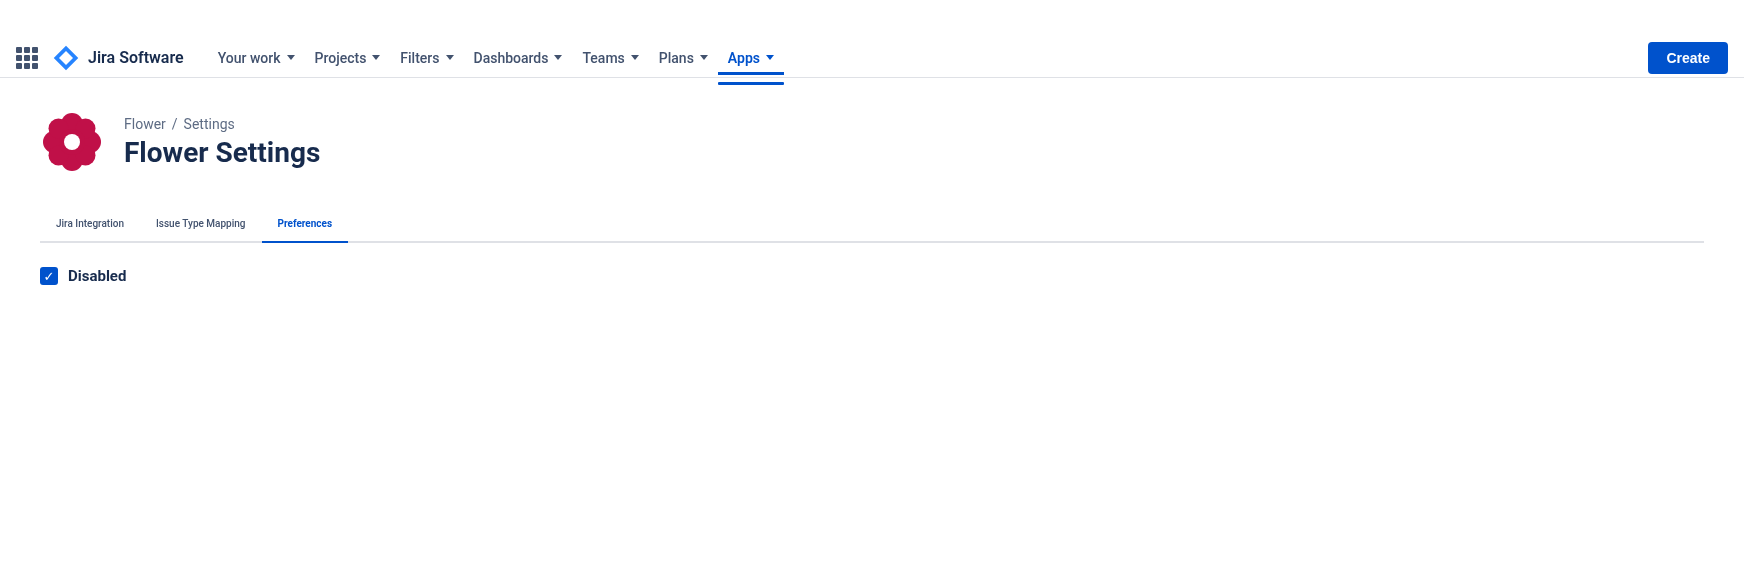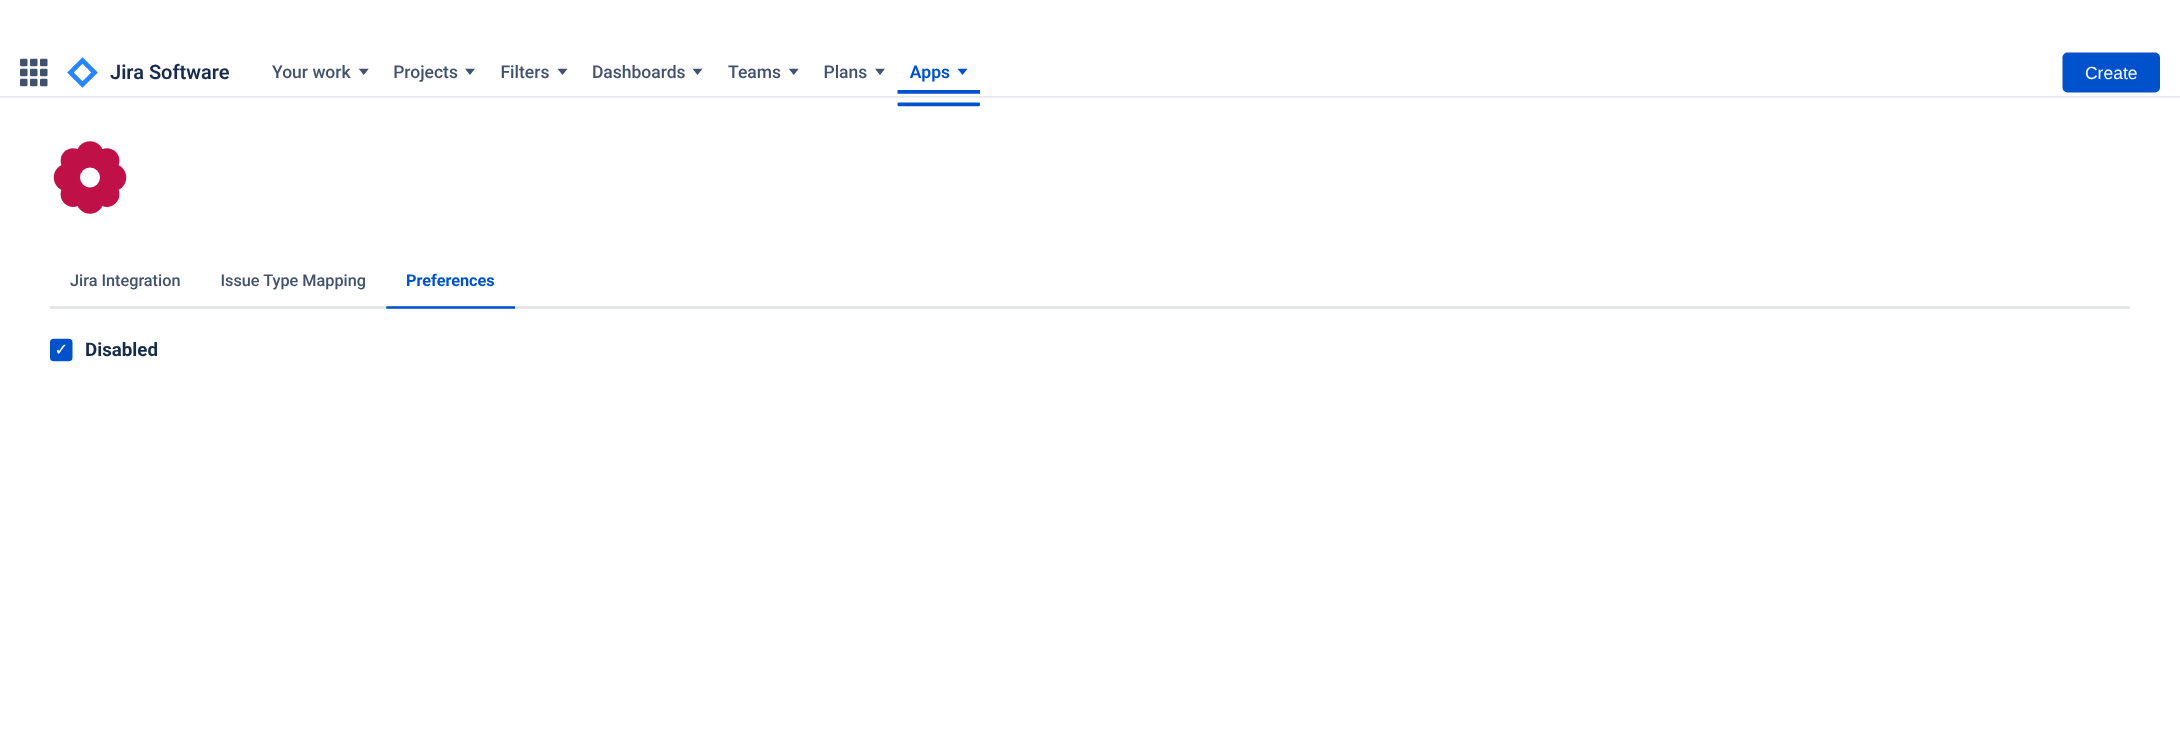--- a/index.html
+++ b/index.html
@@ -92,21 +92,21 @@
       margin-left: 2px;
     }
     .nav-create-btn {
       margin-left: auto;
       background: #0052cc;
       color: #fff;
       border: none;
       border-radius: 4px;
       padding: 8px 18px;
       font-size: 14px;
-      font-weight: 400;
+      font-weight: 700;
       cursor: pointer;
       white-space: nowrap;
       text-align: right;
     }
 
     
     .page-content {
       padding: 32px 40px;
     }
     .breadcrumb {
@@ -137,21 +137,21 @@
 
     
     .tabs {
       display: flex;
       gap: 0;
       border-bottom: 2px solid #dfe1e6;
       margin-bottom: 24px;
     }
     .tab {
       padding: 12px 16px;
-      font-size: 13px;
+      font-size: 10px;
       font-weight: 500;
       color: #42526e;
       cursor: pointer;
       border-bottom: 2px solid transparent;
       margin-bottom: -2px;
       white-space: nowrap;
     }
     .tab.active {
       color: #0052cc;
       border-bottom: 2px solid #0052cc;
@@ -261,20 +261,28 @@
       <circle cx="50" cy="32" r="11" fill="#c01048"></circle>
       <circle cx="18.5" cy="18.5" r="10" fill="#c01048"></circle>
       <circle cx="45.5" cy="18.5" r="10" fill="#c01048"></circle>
       <circle cx="18.5" cy="45.5" r="10" fill="#c01048"></circle>
       <circle cx="45.5" cy="45.5" r="10" fill="#c01048"></circle>
 
       <circle cx="32" cy="32" r="13" fill="#c01048"></circle>
       <circle cx="32" cy="32" r="8" fill="white"></circle>
     </svg>
 
+    <div>
+      <div class="breadcrumb">
+        <span>Flower</span>
+        <span class="breadcrumb-sep">/</span>
+        <span>Settings</span>
+      </div>
+      <h1 class="page-title">Flower Settings</h1>
+    </div>
   </div>
 
   <div class="tabs">
     <div class="tab">Jira Integration</div>
     <div class="tab">Issue Type Mapping</div>
     <div class="tab active">Preferences</div>
   </div>
 
   <div>
     <div class="checkbox-row">

